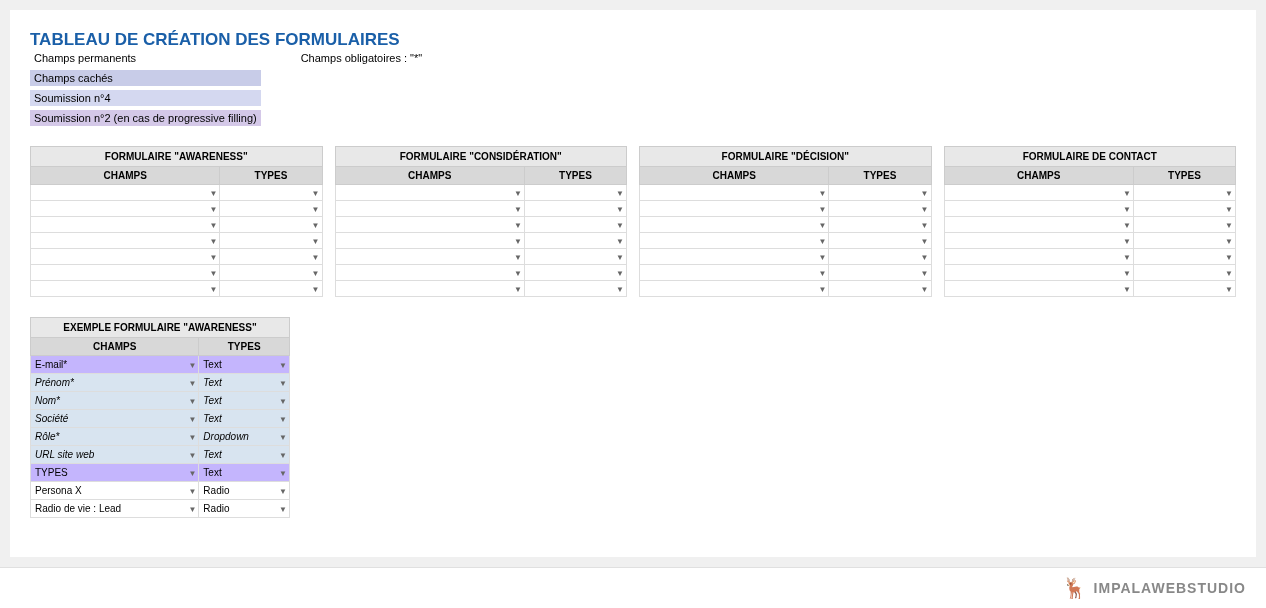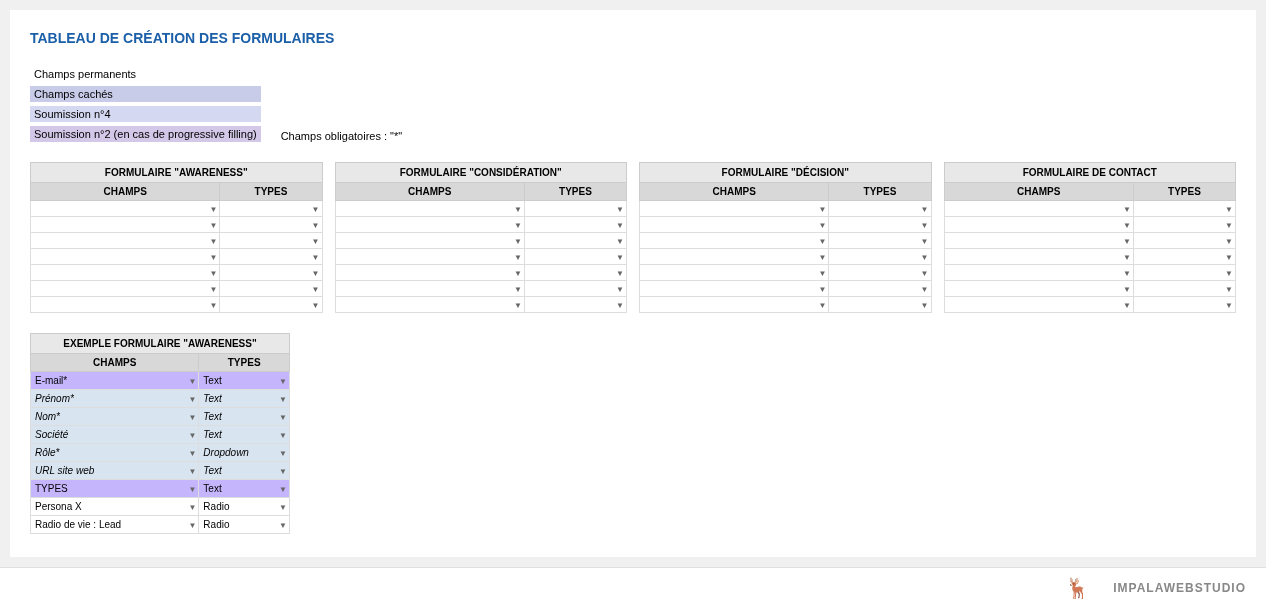--- a/index.html
+++ b/index.html
@@ -12,32 +12,30 @@
       flex-direction: column;
     }
     .main-container {
       background: white;
       margin: 10px;
       padding: 20px;
       flex: 1;
       position: relative;
     }
     .page-title {
-      font-size: 14px;
+      font-size: 17px;
       font-weight: bold;
       color: #1a5fa8;
-      margin-bottom: 20px;
       text-transform: uppercase;
     }
     .legend-section {
       display: flex;
-      gap: 20px;
+      gap: 40px;
       margin-bottom: 20px;
       font-size: 11px;
-      align-items: flex-end;
     }
     .legend-left {
       display: flex;
       flex-direction: column;
       gap: 4px;
     }
     .legend-item {
       padding: 2px 4px;
     }
     .legend-item.permanent { background: white; }
@@ -154,25 +152,24 @@
     .footer-logo {
       display: flex;
       align-items: center;
       gap: 6px;
     }
     .deer-icon {
       font-size: 20px;
       color: #888;
     }
     .footer-text {
-      font-size: 12px;
+      font-size: 14px;
       color: #888;
       letter-spacing: 1px;
       font-weight: bold;
-      margin-left: 17px;
     }
   </style>
 </head>
 <body>
 
 <div class="main-container">
   <div class="page-title">TABLEAU DE CRÉATION DES FORMULAIRES</div>
 
   <div class="legend-section">
     <div class="legend-left">

